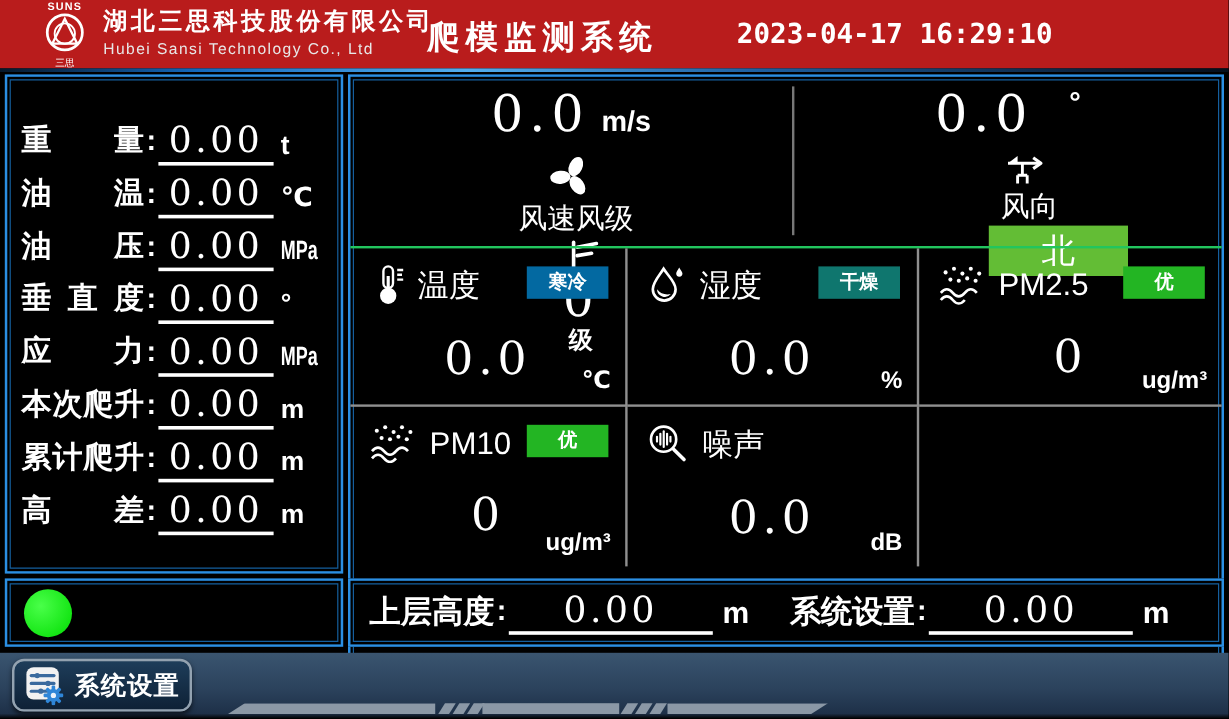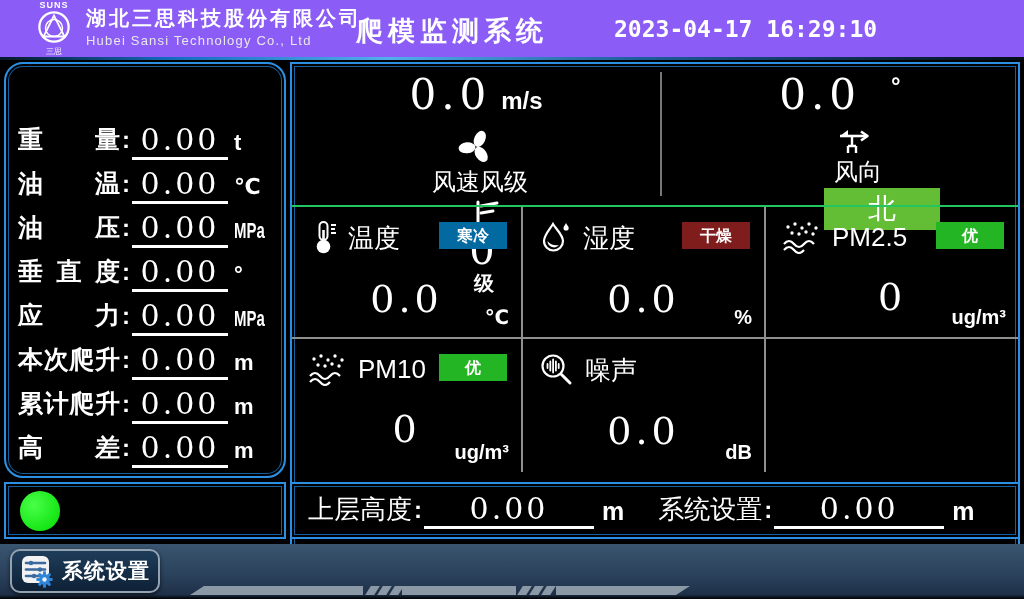--- a/index.html
+++ b/index.html
@@ -1,39 +1,39 @@
 <!DOCTYPE html>
 <html><head>
 <meta charset="utf-8">
 <style>
   html,body{margin:0;padding:0;background:#000;}
   .screen{position:relative;width:1024px;height:599px;background:#000;overflow:hidden;
           font-family:"Liberation Sans","DejaVu Sans",sans-serif;color:#fff;}
 
   
-  .header{position:absolute;left:0;top:0;width:1024px;height:57px;background:#8b5cf6;}
+  .header{position:absolute;left:0;top:0;width:1024px;height:57px;background:#b91c1c;}
   .logo{position:absolute;left:26px;top:1px;width:56px;height:55px;text-align:center;}
   .logo .suns{font-size:9px;font-weight:bold;letter-spacing:1px;line-height:9px;}
   .logo .sansi{font-size:8px;line-height:8px;}
   .company{position:absolute;left:86px;top:6px;}
   .company .cn{font-size:20px;font-weight:bold;letter-spacing:3px;line-height:24px;}
   .company .en{font-size:13px;letter-spacing:1.2px;color:#e8e8e8;line-height:16px;margin-top:3px;}
   .sys-title{position:absolute;left:356px;top:13px;font-size:27px;font-weight:bold;letter-spacing:5px;}
   .datetime{position:absolute;left:614px;top:16px;font-family:"DejaVu Sans Mono",monospace;
             font-size:23px;font-weight:bold;letter-spacing:0px;}
   .header-line{position:absolute;left:0;top:57px;width:1024px;height:3px;
     background:linear-gradient(90deg,#07182a 0%,#1368bb 16%,#53aeee 38%,#1d5f9f 62%,#0c2440 88%,#050e1a 100%);}
 
   
   .bluebox{position:absolute;background:#000;border:2px solid #2b8fe3;
            box-shadow:inset 0 0 0 2px #000, inset 0 0 0 3px #155f9e;box-sizing:border-box;}
 
   
   .left-panel{left:4px;top:62px;width:282px;height:416px;
-              display:flex;flex-direction:column;justify-content:flex-end;padding:8px 10px 8px 12px;border-radius:19px;}
+              display:flex;flex-direction:column;justify-content:center;padding:8px 10px 8px 12px;}
   .lrow{display:flex;align-items:flex-end;height:44px;}
   .llabel{display:inline-block;width:102px;font-size:25px;font-weight:bold;
           text-align:justify;text-align-last:justify;line-height:1;margin-bottom:8px;}
   .lcolon{font-size:24px;font-weight:bold;margin:0 2px 8px 2px;line-height:1;}
   .lvalbox{flex:1;border-bottom:3px solid #fff;text-align:center;}
   .lval{font-family:"DejaVu Serif",serif;font-size:30px;letter-spacing:3px;line-height:1.15;}
   .lunit{width:40px;margin-left:6px;margin-bottom:6px;font-size:22px;font-weight:bold;
          text-align:left;white-space:nowrap;line-height:1;}
   .lunit.narrow{transform:scaleX(.68);transform-origin:left bottom;}
 
@@ -66,31 +66,31 @@
         grid-template-columns:231px 243px 252px;grid-template-rows:132px 133px;
         border-top:2px solid #22c55e;}
   .cell{position:relative;box-sizing:border-box;}
   .cell.br{border-right:2px solid #8f8f8f;}
   .cell.bb{border-bottom:2px solid #8f8f8f;}
   .chead{display:flex;align-items:center;margin:13px 0 0 16px;}
   .cell-label{font-size:26px;margin-left:10px;}
   .badge{position:absolute;right:14px;top:15px;width:68px;height:27px;line-height:27px;
          text-align:center;font-size:16px;font-weight:bold;color:#fff;}
   .b-cyan{background:#0369a1;}
-  .b-red{background:#7f1d1d;font-family:Liberation Serif, serif;}
+  .b-red{background:#0f766e;font-family:Liberation Serif, serif;}
   .b-green{background:#23b523;}
   .cval{text-align:center;margin-top:24px;font-family:"DejaVu Serif",serif;
         font-size:38px;letter-spacing:4px;line-height:1;}
   .cunit{position:absolute;right:12px;bottom:8px;font-size:20px;font-weight:bold;}
 
   
   .heights-box{left:290px;top:482px;width:730px;height:57px;display:flex;align-items:center;padding-left:16px;}
   .hgroup{display:flex;align-items:flex-end;}
   .hgroup + .hgroup{margin-left:34px;}
-  .hlabel{font-size:26px;font-weight:normal;line-height:1;margin-bottom:7px;}
+  .hlabel{font-size:26px;font-weight:bold;line-height:1;margin-bottom:7px;}
   .hcolon{font-size:24px;font-weight:bold;margin:0 2px 7px 2px;line-height:1;}
   .hvalbox{width:170px;border-bottom:3px solid #fff;text-align:center;}
   .hval{font-family:"DejaVu Serif",serif;font-size:30px;letter-spacing:3px;line-height:1.15;}
   .hunit{font-size:25px;font-weight:bold;margin-left:8px;margin-bottom:5px;line-height:1;}
 
   
   .footer{position:absolute;left:0;top:544px;width:1024px;height:55px;
           background:linear-gradient(180deg,#3a5570 0%,#2b425c 55%,#1e3048 92%,#000 100%);}
   .settings-btn{position:absolute;left:10px;top:5px;width:150px;height:44px;
        display:flex;align-items:center;gap:8px;padding:0 8px;cursor:pointer;

